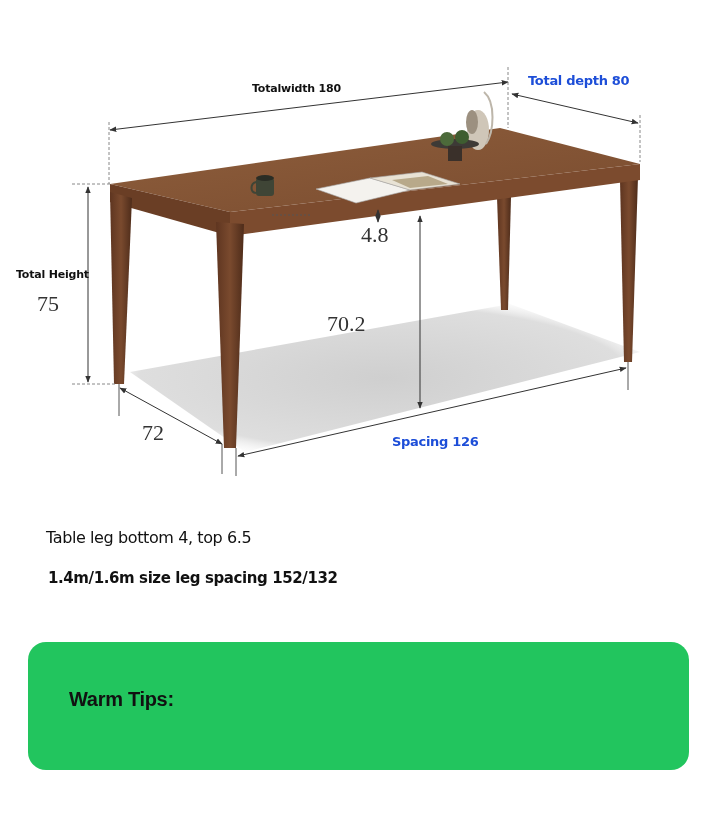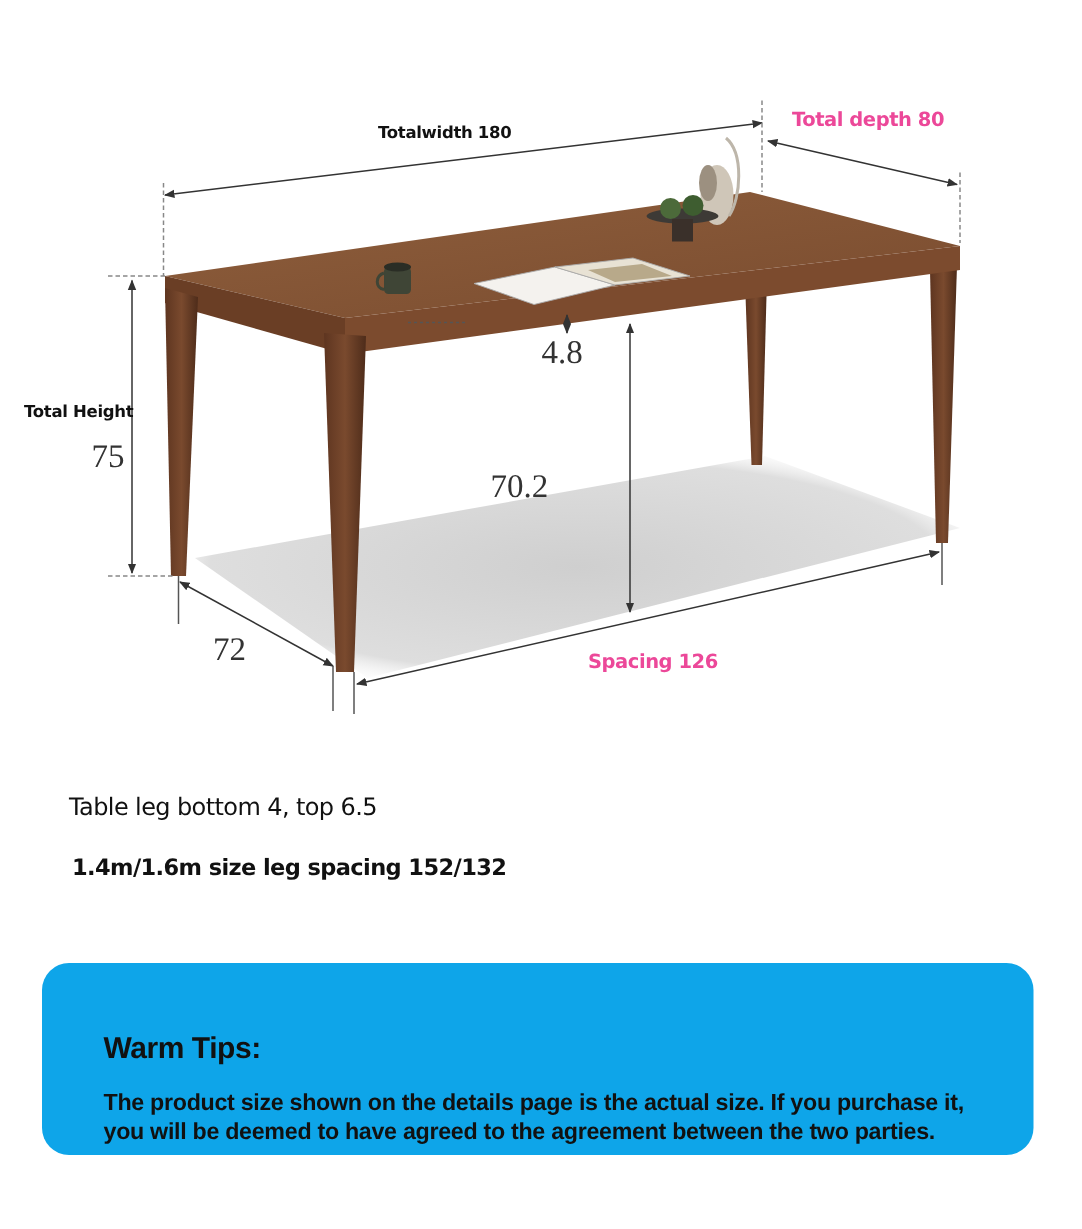--- a/index.html
+++ b/index.html
@@ -1,24 +1,24 @@
 <!DOCTYPE html>
 <html><head>
 <meta charset="utf-8">
 <style>
   html, body { margin: 0; padding: 0; background: #ffffff; }
   body { width: 721px; height: 819px; position: relative; overflow: hidden; font-family: "Liberation Sans", sans-serif; color: #111; }
   .diagram { position: absolute; left: 0; top: 12px; width: 574px; height: 480px; }
   .dim-label { position: absolute; white-space: nowrap; }
   .lbl-bold-sm { font-weight: bold; font-size: 11px; color: #111; font-family: "DejaVu Sans", sans-serif; letter-spacing: -0.2px; }
-  .lbl-bold-md { font-weight: bold; font-size: 13px; color: #ec4899; font-family: "DejaVu Sans", sans-serif; letter-spacing: -0.3px; }
+  .lbl-bold-md { font-weight: bold; font-size: 13px; color: #1d4ed8; font-family: "DejaVu Sans", sans-serif; letter-spacing: -0.3px; }
   .lbl-num { font-size: 22px; color: #333; font-family: Liberation Serif, serif; }
   .note1 { position: absolute; left: 46px; top: 528px; font-weight: normal; font-size: 16px; font-family: "DejaVu Sans", sans-serif; letter-spacing: -0.4px; }
   .note2 { position: absolute; left: 48px; top: 569px; font-weight: bold; font-size: 15px; font-family: "DejaVu Sans", sans-serif; letter-spacing: -0.4px; }
-  .tips { position: absolute; left: 28px; top: 642px; width: 661px; height: 128px; background: #0ea5e9; border-radius: 18px; }
+  .tips { position: absolute; left: 28px; top: 642px; width: 661px; height: 128px; background: #22c55e; border-radius: 18px; }
   .tips-title { position: absolute; left: 41px; top: 46px; font-weight: bold; font-size: 20px; font-family: "Liberation Sans", sans-serif; letter-spacing: -0.3px; }
   .tips-body { position: absolute; left: 41px; top: 84px; width: 580px; font-weight: bold; font-size: 15.5px; line-height: 19px; font-family: "Liberation Sans", sans-serif; letter-spacing: -0.2px; }
 </style>
 </head>
 <body>
 
 <div class="diagram">
   <svg width="721" height="480" viewBox="0 0 721 480">
     <defs>
       <linearGradient id="topGrad" x1="0" y1="0" x2="1" y2="1">
@@ -106,26 +106,25 @@
 
       <line x1="238" y1="444" x2="626" y2="356" marker-start="url(#arr)" marker-end="url(#arr)"></line>
       <line x1="236" y1="436" x2="236" y2="464" stroke="#555"></line>
       <line x1="628" y1="350" x2="628" y2="378" stroke="#555"></line>
     </g>
   </svg>
 
   <div class="dim-label lbl-bold-sm" style="left:252px; top:70px;">Totalwidth 180</div>
   <div class="dim-label lbl-bold-md" style="left:528px; top:61px;">Total depth 80</div>
   <div class="dim-label lbl-bold-sm" style="left:16px; top:256px;">Total Height</div>
-  <div class="dim-label lbl-num" style="left:37px; top:279px;margin-left:24px;">75</div>
+  <div class="dim-label lbl-num" style="left:37px; top:279px;">75</div>
   <div class="dim-label lbl-num" style="left:361px; top:210px;">4.8</div>
   <div class="dim-label lbl-num" style="left:327px; top:299px;">70.2</div>
   <div class="dim-label lbl-num" style="left:142px; top:408px;">72</div>
   <div class="dim-label lbl-bold-md" style="left:392px; top:422px;">Spacing 126</div>
 </div>
 
 <div class="note1">Table leg bottom 4, top 6.5</div>
 <div class="note2">1.4m/1.6m size leg spacing 152/132</div>
 
 <div class="tips">
   <div class="tips-title">Warm Tips:</div>
-  <div class="tips-body">The product size shown on the details page is the actual size. If you purchase it, you will be deemed to have agreed to the agreement between the two parties.</div>
 </div>
 
 </body></html>

